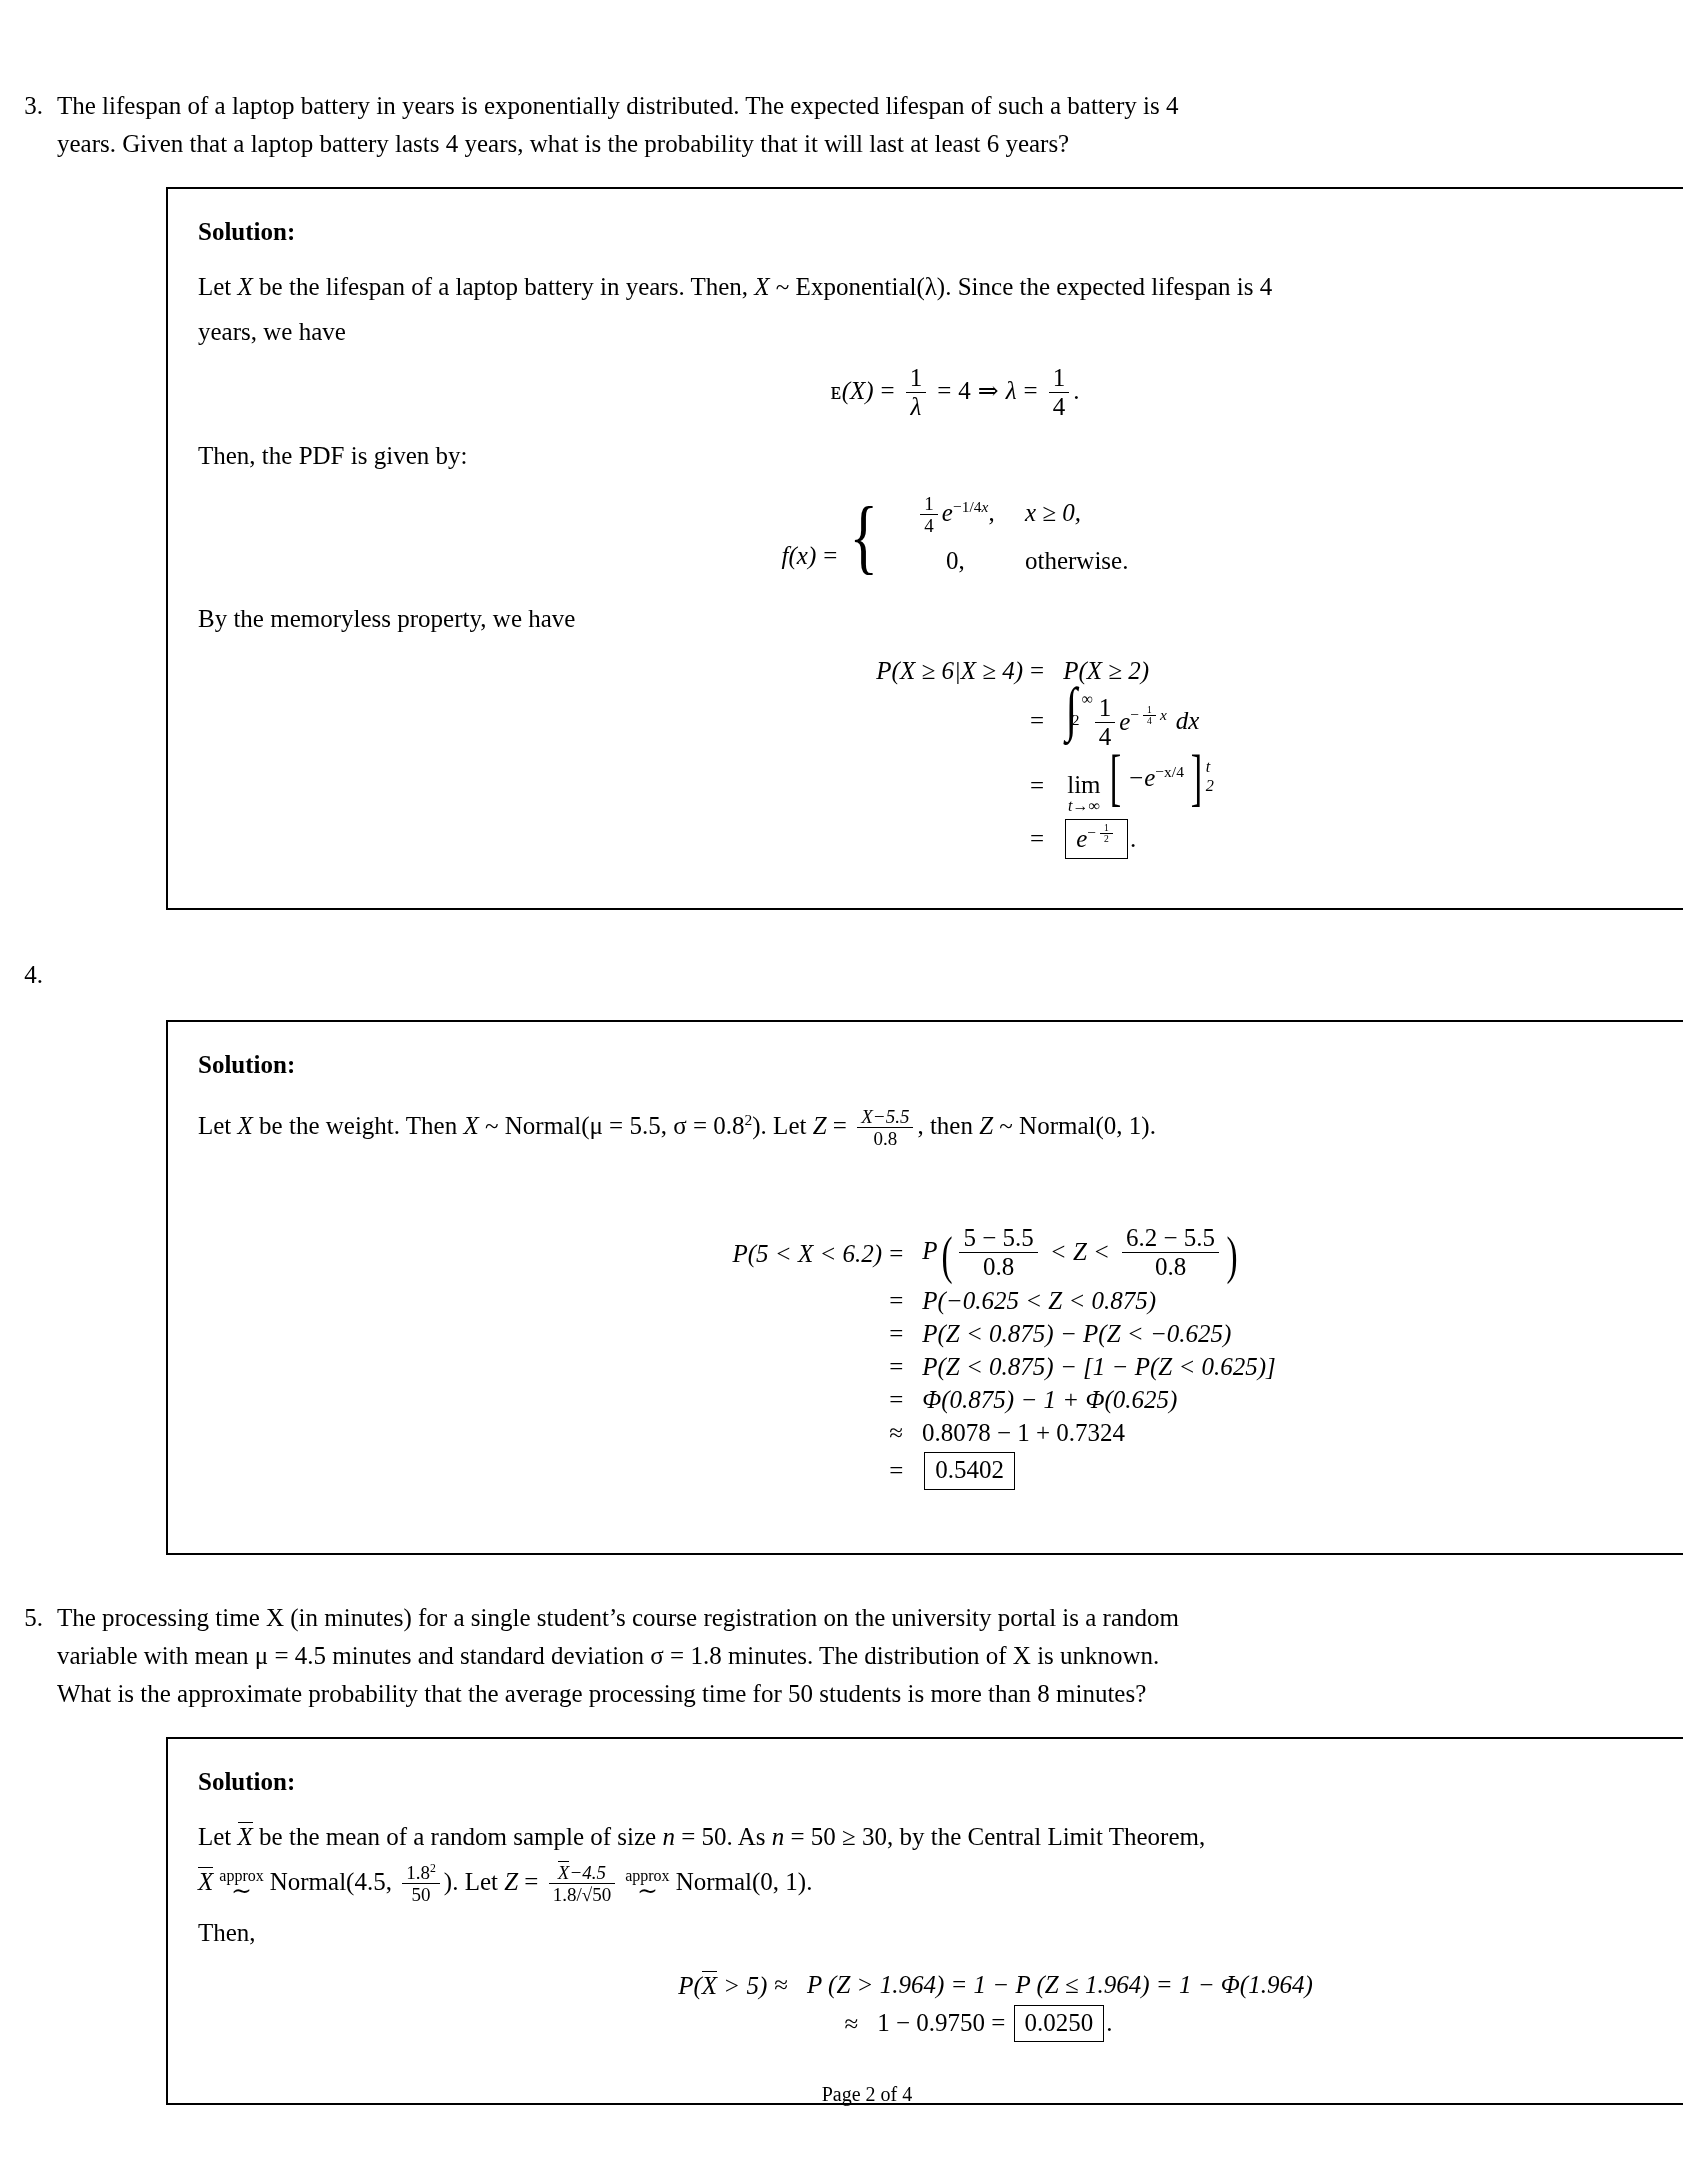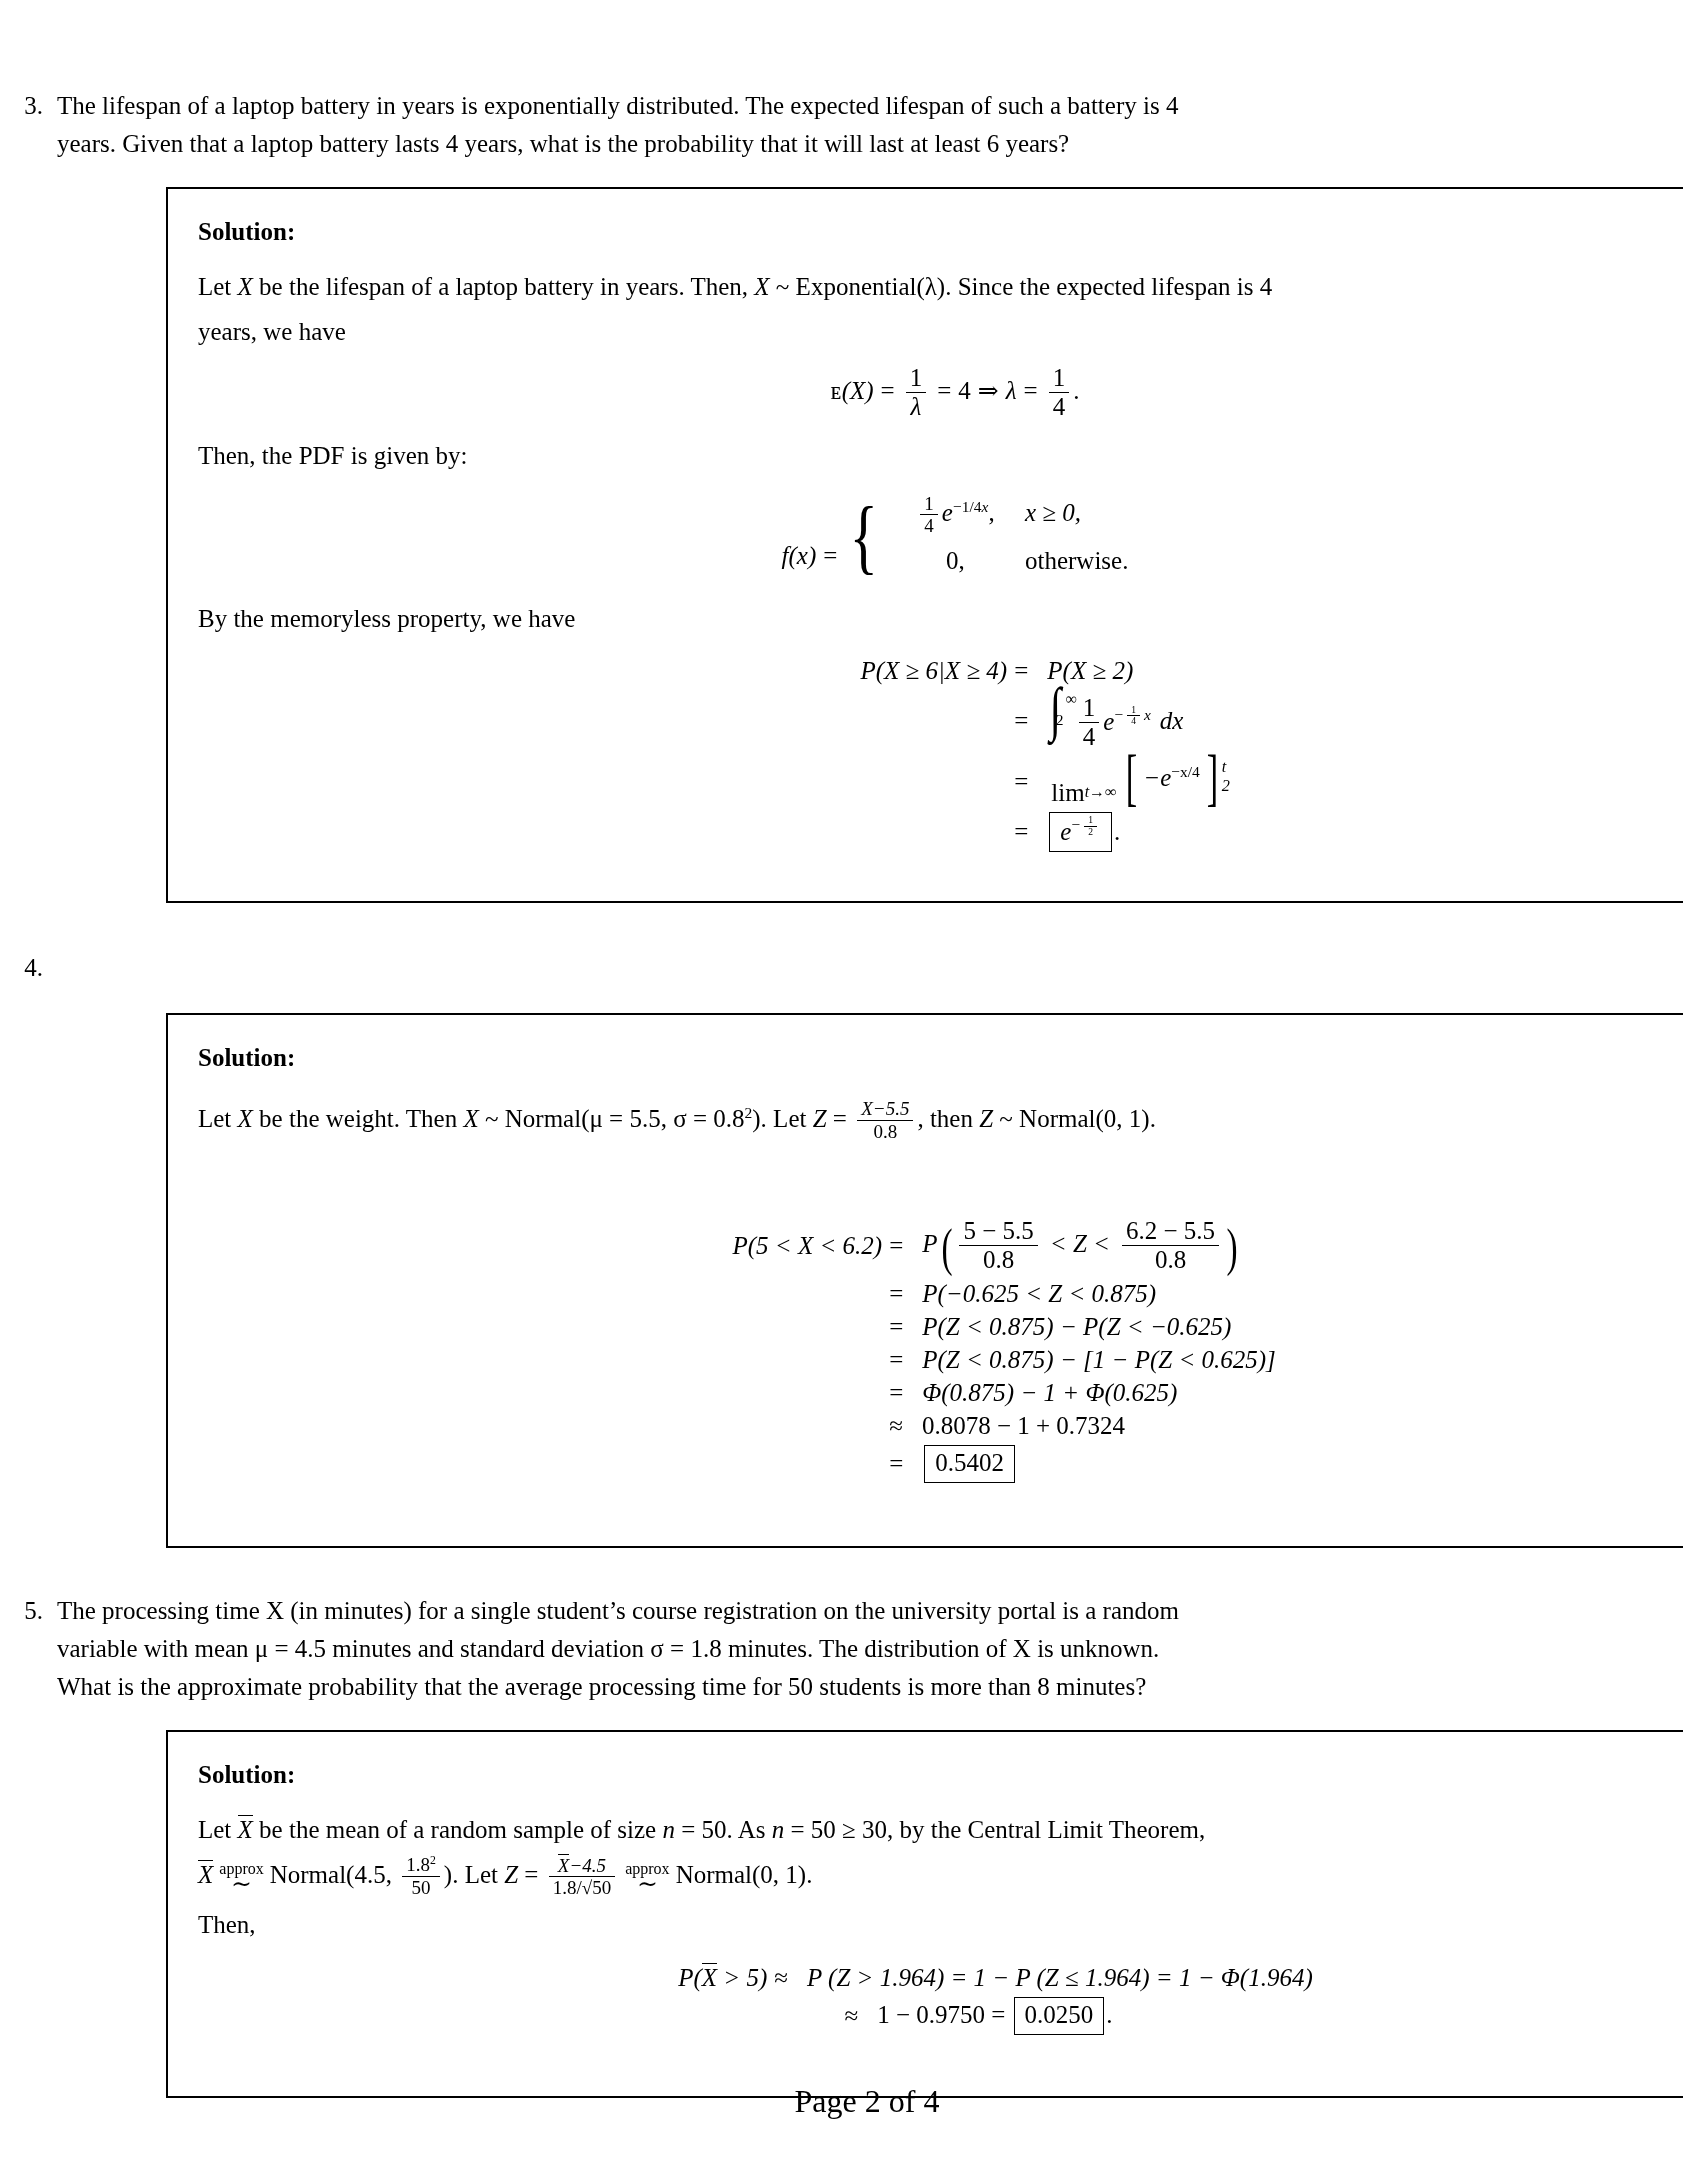--- a/index.html
+++ b/index.html
@@ -179,21 +179,21 @@
     justify-content: space-between;
     font-style: normal;
     padding: 0.1em 0;
   }
   .intlim .up { position: relative; left: 4px; }
   .intlim .dn { position: relative; left: -6px; }
 
   
   .limop {
     display: inline-flex;
-    flex-direction: row;
+    flex-direction: column;
     align-items: center;
     font-style: normal;
     vertical-align: middle;
     margin: 0 4px;
   }
   .limop .lw { font-size: 0.64em; line-height: 1; margin-top: -1px; }
 
   
   .obar {
     display: inline-block;
@@ -258,21 +258,21 @@
   .cases-row .c1 { min-width: 139px; }
   .cases-row .c2 { }
 
   
   .footer {
     position: absolute;
     left: 14px;
     right: 0;
     top: 2083px;
     text-align: center;
-    font-size: 32px;
+    font-size: 20px;
     padding-left: 37px;
   }
 </style>
 </head>
 <body>
 
 <div class="page">
 
   <div style="height:87px"></div>
   <div class="problem">

